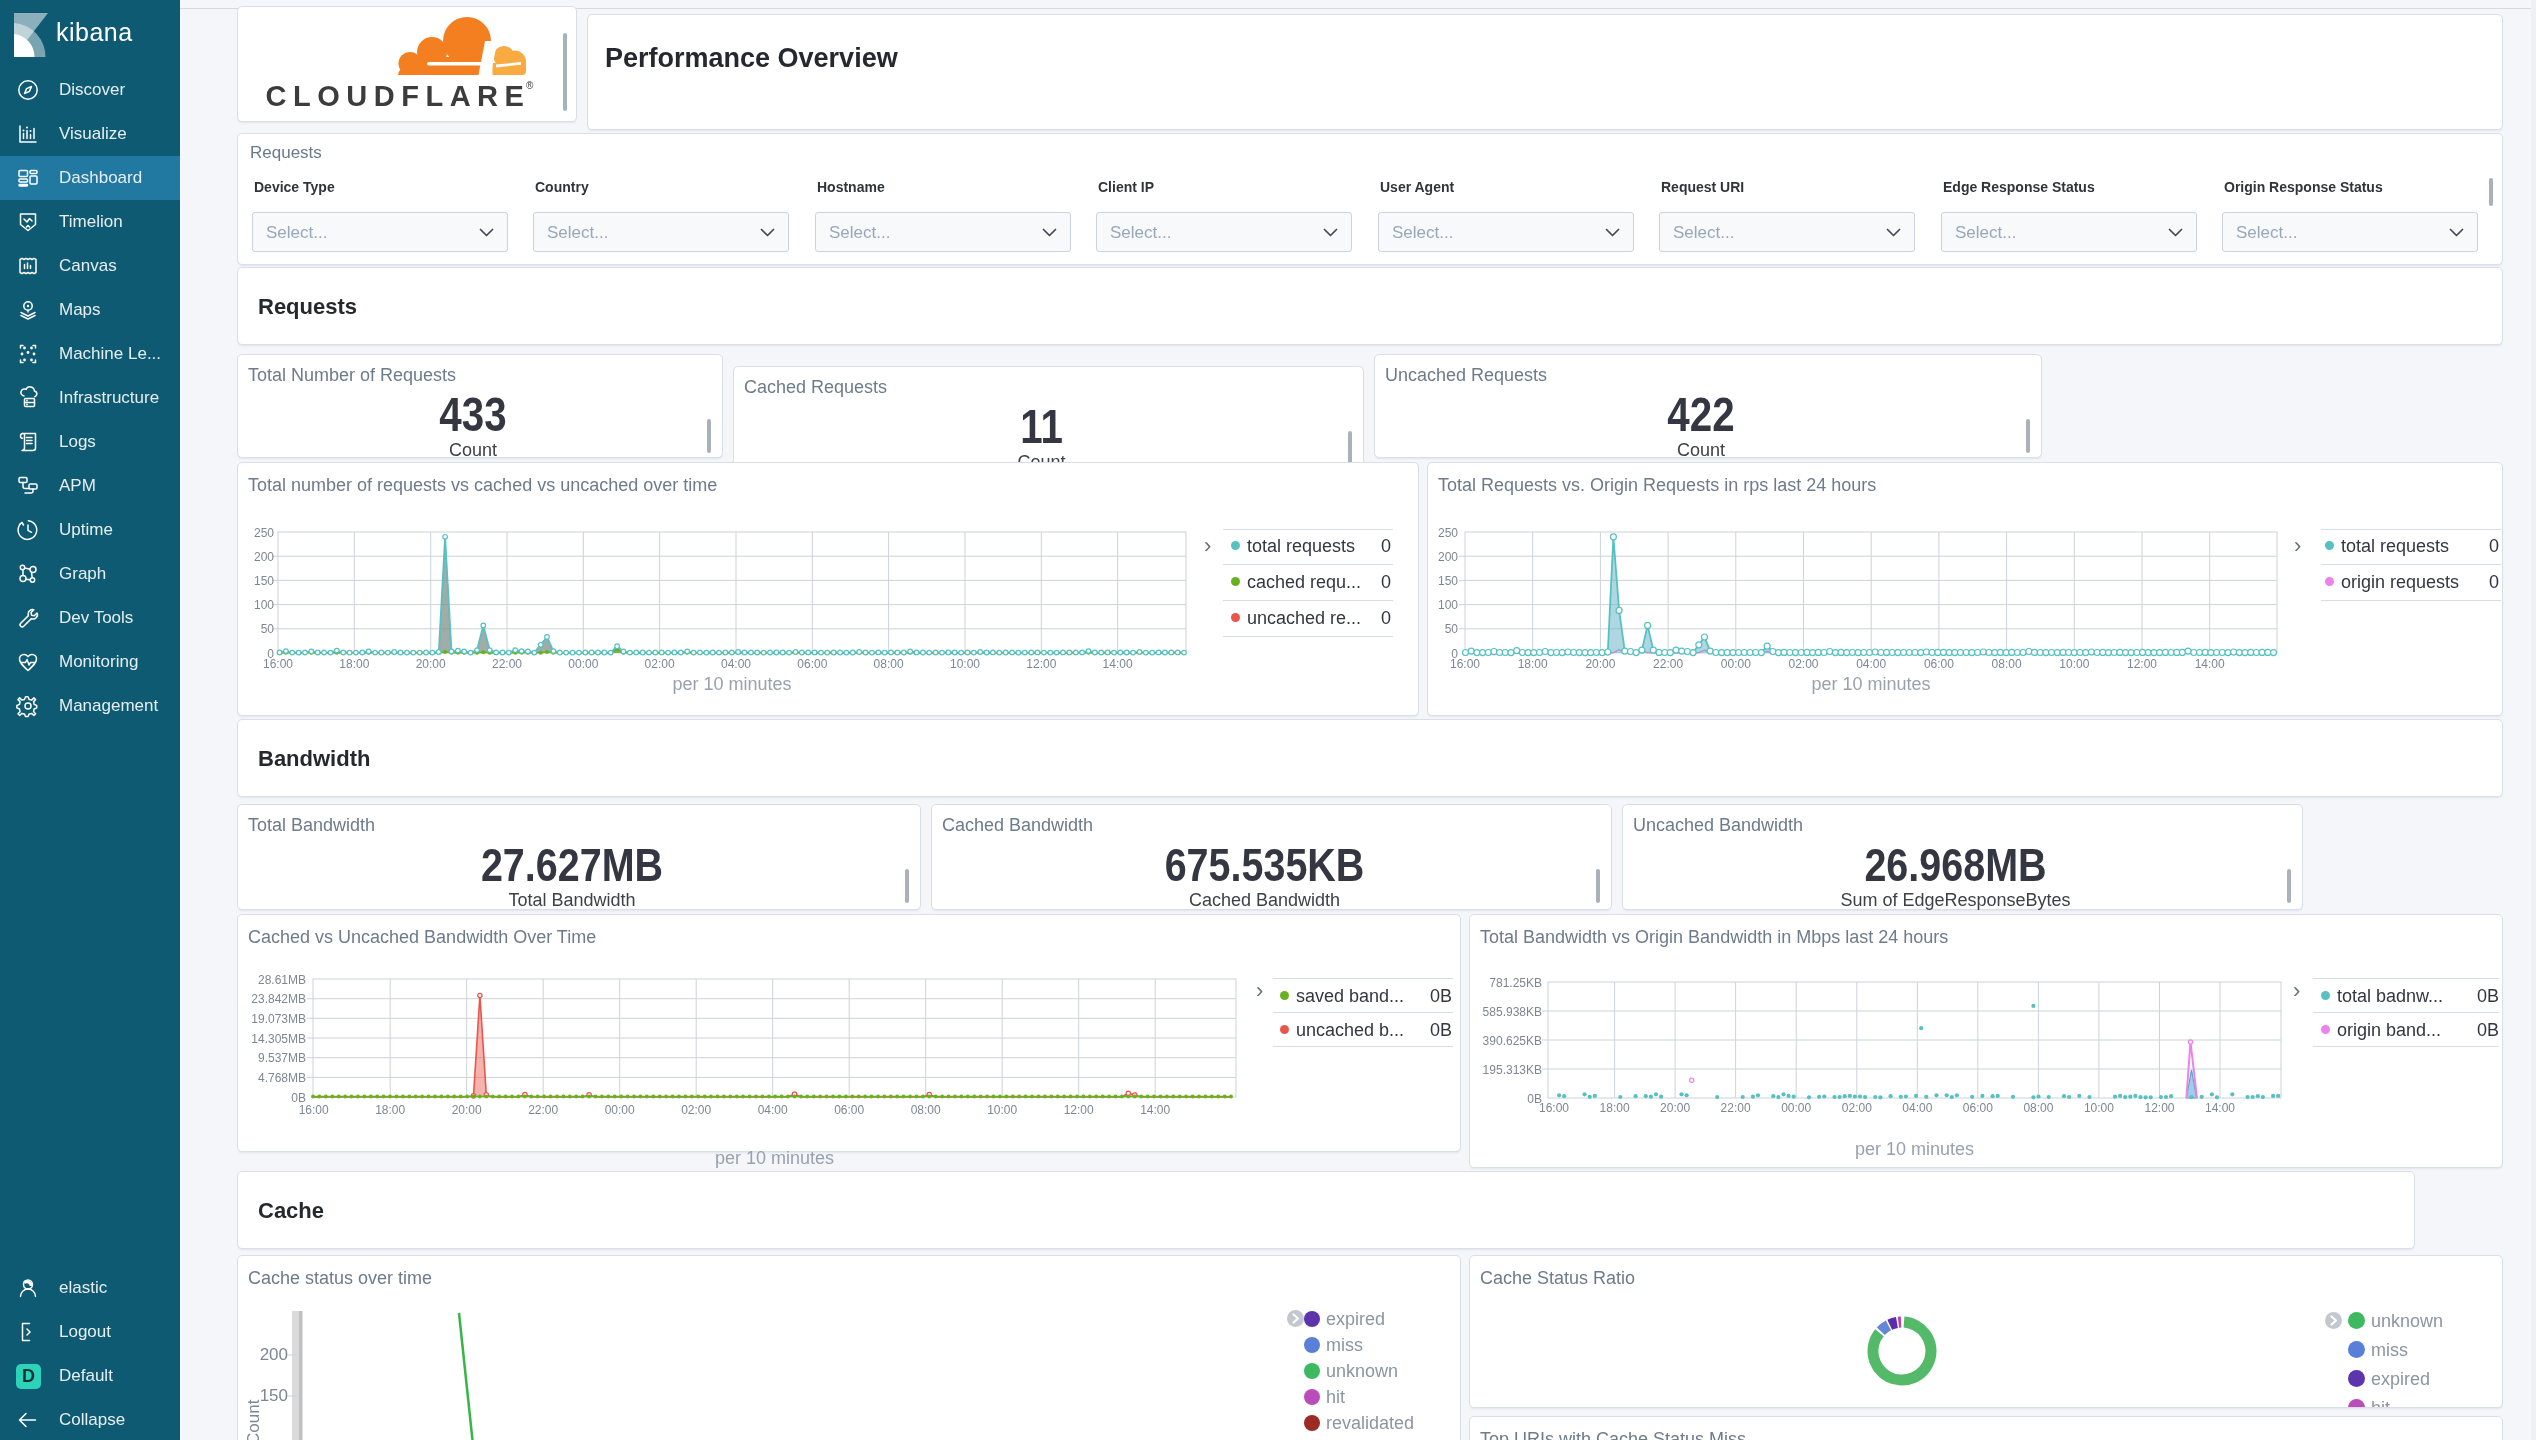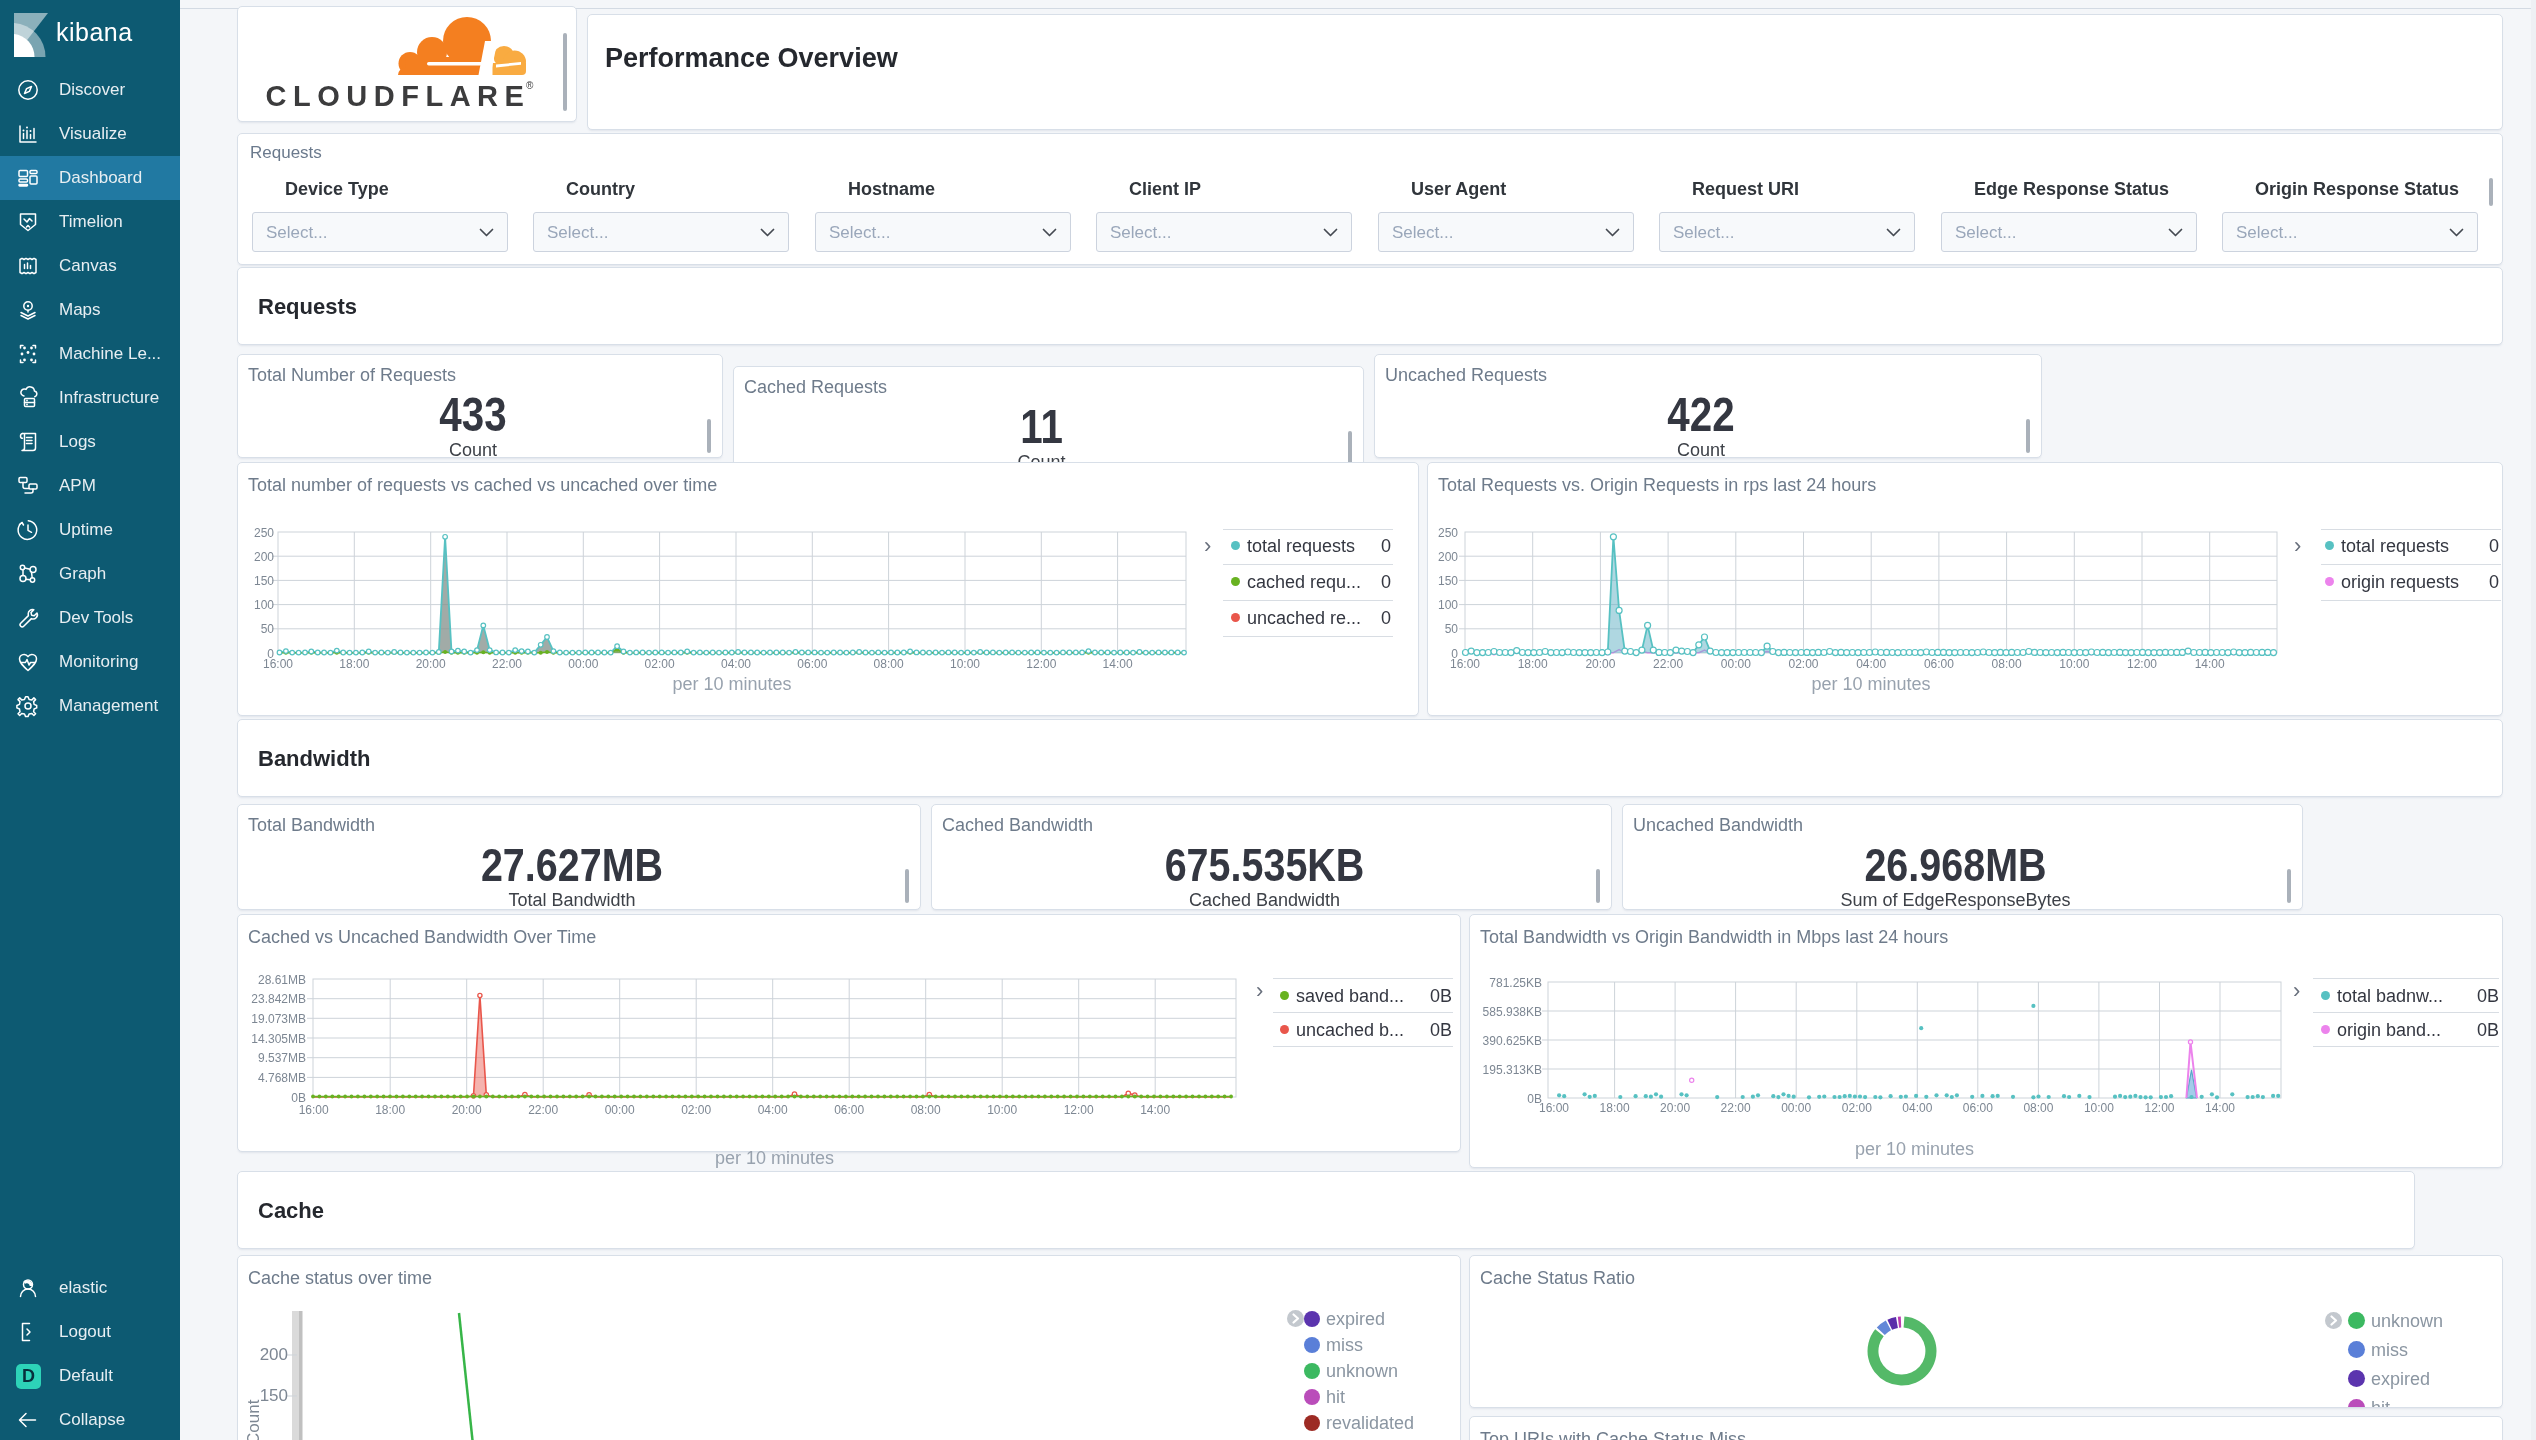--- a/index.html
+++ b/index.html
@@ -15,21 +15,21 @@
 .content{position:absolute;left:180px;top:0;width:2356px;height:1440px;background:#f4f6f9;}
 .topline{position:absolute;left:0;top:8px;width:2356px;height:1px;background:#d3dae3;}
 .panel{position:absolute;background:#fff;border:1px solid #d8dfe8;border-radius:5px;
  box-shadow:0 2px 2px -1px rgba(152,162,179,0.2);}
 .ptitle{position:absolute;left:10px;top:12px;font-size:18px;color:#6e7b8b;white-space:nowrap;}
 .hdr{position:absolute;left:20px;top:26px;font-size:22px;font-weight:bold;color:#25282e;}
 .mtitle{position:absolute;left:10px;top:10px;font-size:18px;color:#6e7b8b;}
 .mval{position:absolute;left:-7px;width:100%;text-align:center;font-weight:bold;color:#343741;transform:scaleX(0.84);}
 .mlab{position:absolute;left:-7px;width:100%;text-align:center;font-size:18px;color:#3d4148;}
 .vbar{position:absolute;width:4px;background:#aab1ba;border-radius:2px;}
-.flabel{position:absolute;font-size:18px;font-weight:bold;color:#30353b;white-space:nowrap;margin-left:31px;}
+.flabel{position:absolute;font-size:14px;font-weight:bold;color:#30353b;white-space:nowrap;}
 .fsel{position:absolute;width:256px;height:40px;background:#f7f9fb;border:1px solid #ccd3de;border-radius:3px;}
 .fsel .ph{position:absolute;left:13px;top:10px;font-size:17px;color:#9aa7ba;}
 .fsel svg{position:absolute;right:13px;top:15px;}
 svg{display:block;}
 .legrow{position:absolute;font-size:18px;color:#343741;white-space:nowrap;}
 .legrow .dot{display:inline-block;width:9px;height:9px;border-radius:50%;margin-right:7px;vertical-align:2px;}
 .legrow .val{position:absolute;right:0;top:0;}
 .legline{position:absolute;height:1px;background:#d8dde3;}
 .legchev{position:absolute;font-size:22px;color:#69707d;}
 </style></head><body>

